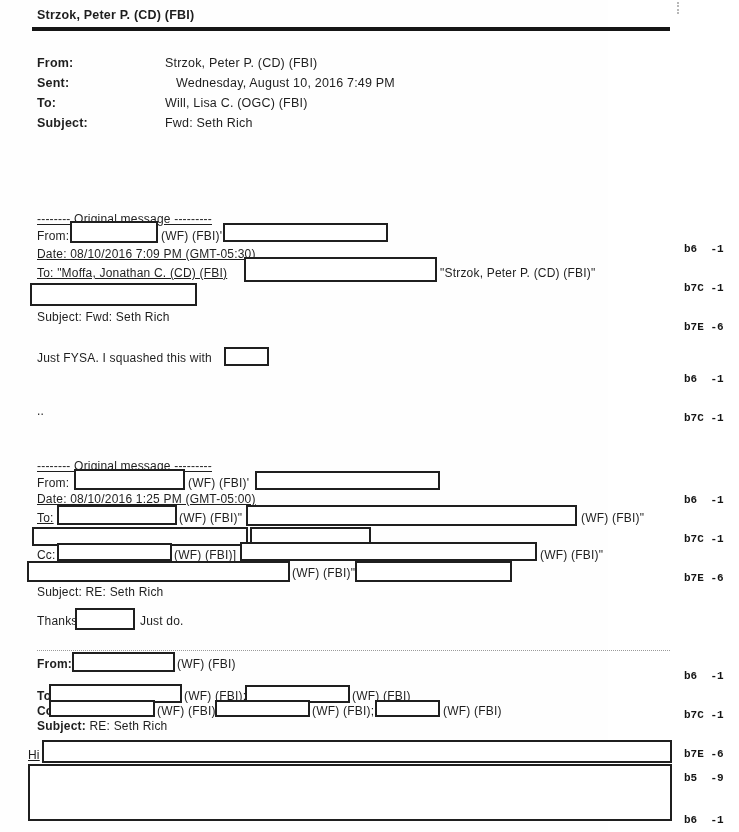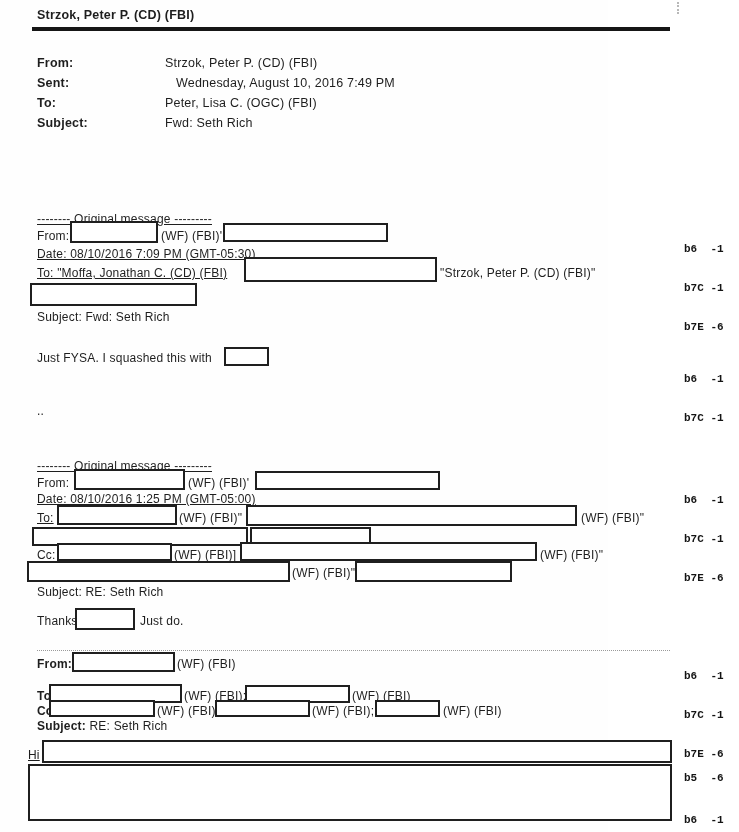--- a/index.html
+++ b/index.html
@@ -52,21 +52,21 @@
 
   <div class="t bold" style="left:37px; top:8px; font-size:12.5px;">Strzok, Peter P. (CD) (FBI)</div>
   <div class="abs title-rule" style="left:32px; top:27px; width:638px; height:4px;"></div>
   <div class="abs artifact" style="left:677px; top:2px; height:12px;"></div>
 
   <div class="t meta-t bold" style="left:37px; top:56px;">From:</div>
   <div class="t meta-t" style="left:165px; top:56px;">Strzok, Peter P. (CD) (FBI)</div>
   <div class="t meta-t bold" style="left:37px; top:76px;">Sent:</div>
   <div class="t meta-t" style="left:176px; top:76px;">Wednesday, August 10, 2016 7:49 PM</div>
   <div class="t meta-t bold" style="left:37px; top:96px;">To:</div>
-  <div class="t meta-t" style="left:165px; top:96px;">Peter, Lisa C. (OGC) (FBI)</div>
+  <div class="t meta-t" style="left:165px; top:96px;">Will, Lisa C. (OGC) (FBI)</div>
   <div class="t meta-t bold" style="left:37px; top:116px;">Subject:</div>
   <div class="t meta-t" style="left:165px; top:116px;">Fwd: Seth Rich</div>
 
   <div class="t ul" style="left:37px; top:212px;">-------- Original message ---------</div>
 
   <div class="t" style="left:37px; top:229px;">From:</div>
   <div class="redaction" style="left:70px; top:221px; width:88px; height:22px;"></div>
   <div class="t" style="left:161px; top:229px;">(WF) (FBI)'</div>
   <div class="redaction" style="left:223px; top:223px; width:165px; height:19px;"></div>
 
@@ -163,19 +163,19 @@
     <div>b6  -1</div>
     <div>b7C -1</div>
     <div>b7E -6</div>
   </div>
 
   <div class="t ul" style="left:28px; top:748px;">Hi</div>
   <div class="redaction" style="left:42px; top:740px; width:630px; height:23px;"></div>
   <div class="redaction" style="left:28px; top:764px; width:644px; height:57px;"></div>
 
   <div class="codes" style="left:684px; top:745px;">
-    <div style="line-height:18px;">b5  -6</div>
+    <div style="line-height:18px;">b5  -9</div>
     <div style="line-height:18px;">b6  -1</div>
     
     
   </div>
 
 </div>
 
 </body></html>

